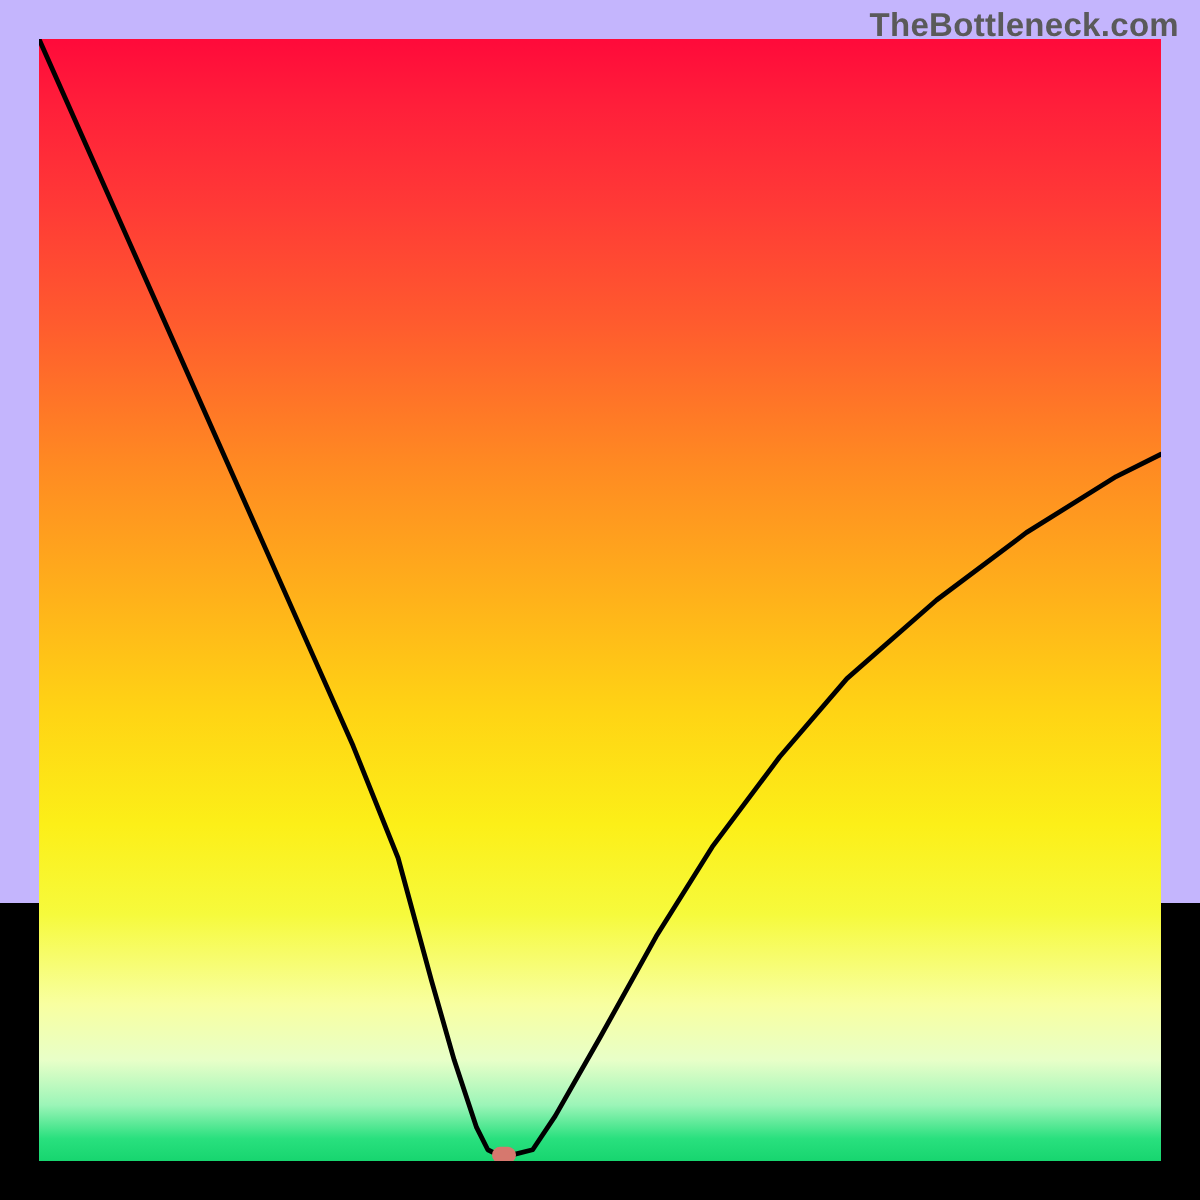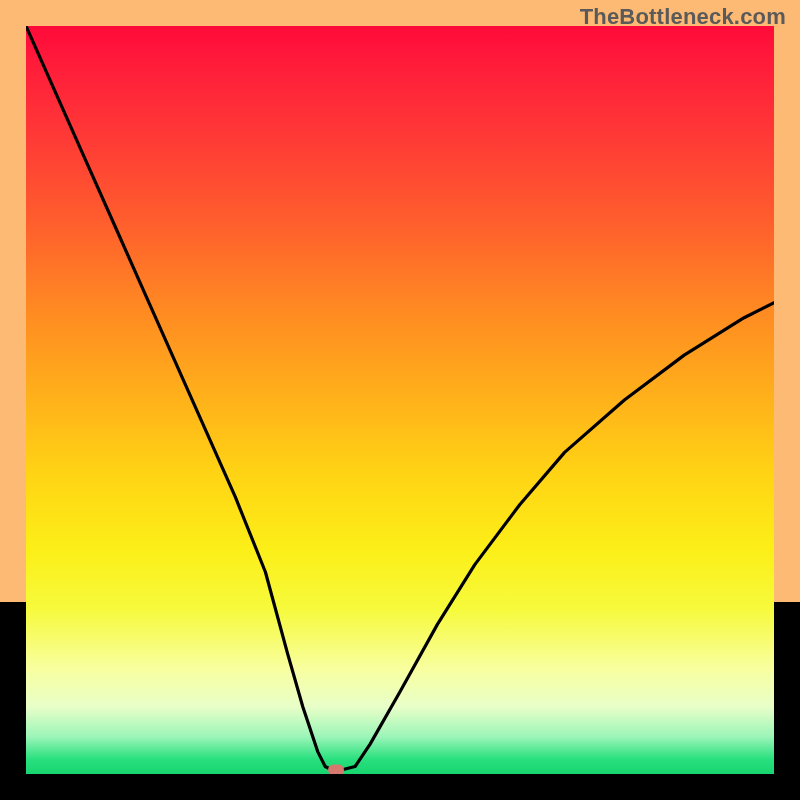--- a/index.html
+++ b/index.html
@@ -8,21 +8,21 @@
     width: 800px;
     height: 800px;
     background: #000;
     font-family: Arial, Helvetica, sans-serif;
     overflow: hidden;
   }
   .frame {
     position: relative;
     width: 800px;
     height: 602px;
-    background: #fdba74;
+    background: #c4b5fd;
   }
   .watermark {
     position: absolute;
     top: 4px;
     right: 14px;
     color: #5a5a5a;
     font-size: 22px;
     font-weight: 600;
     letter-spacing: 0.2px;
     user-select: none;

